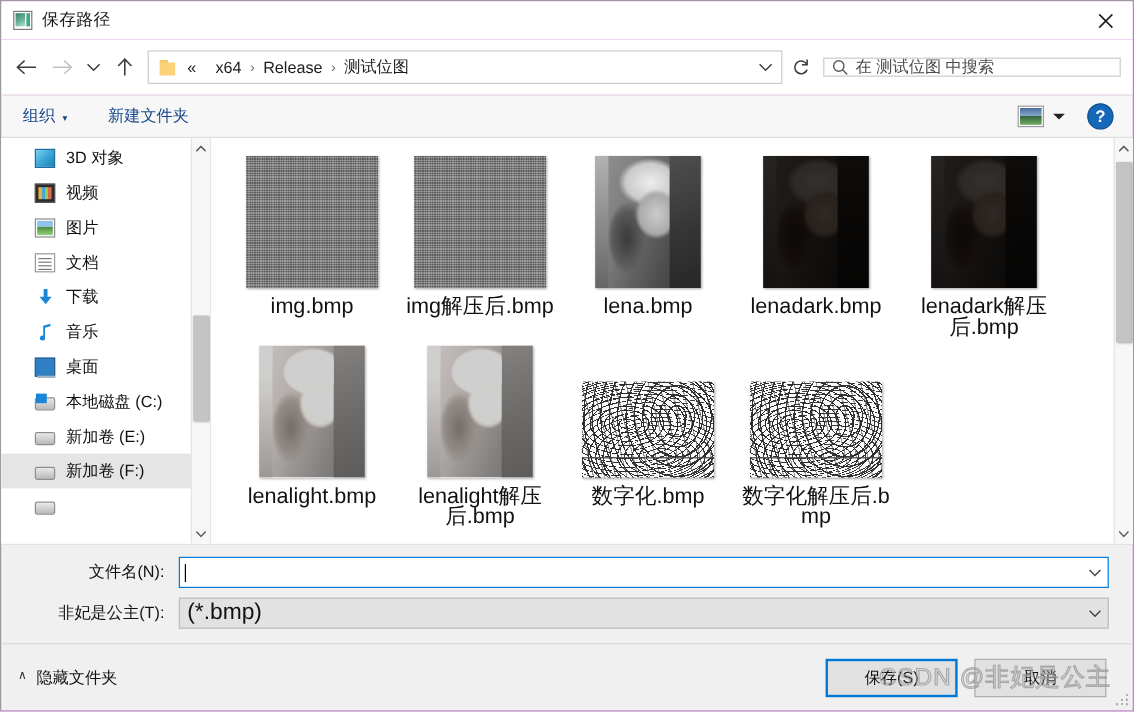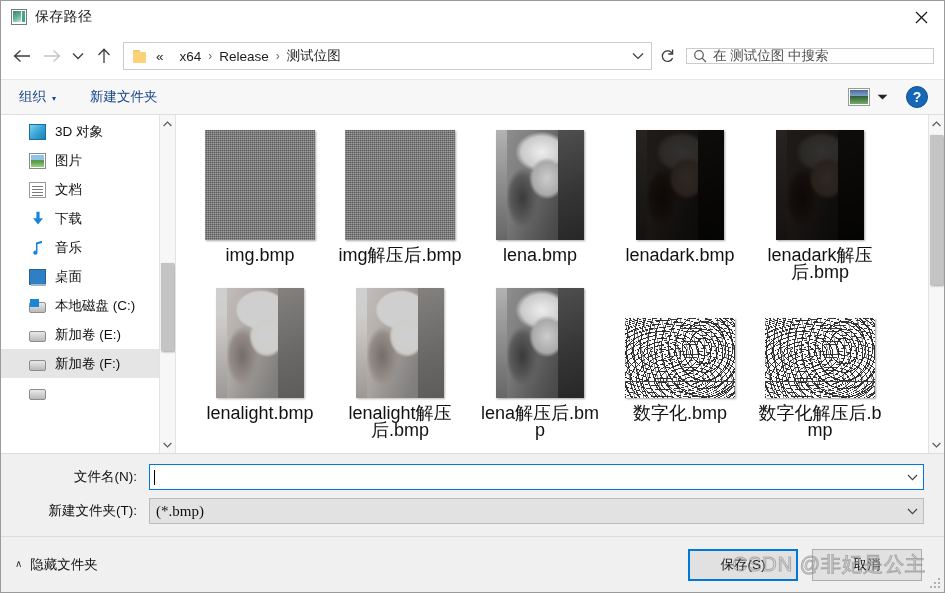--- a/index.html
+++ b/index.html
@@ -493,21 +493,21 @@
   .filetype-combo {
     flex: 1 1 auto;
     height: 26px;
     border: 1px solid #bcbcbc;
     background: #e2e2e2;
     display: flex;
     align-items: center;
     box-sizing: border-box;
     padding-left: 6px;
   }
-  .ft-value { font-size: 15px; color: #111; font-family: Liberation Serif, serif; }
+  .ft-value { font-size: 19px; color: #111; }
 
   
   .footer {
     flex: 0 0 auto;
     height: 56px;
     background: #f0f0f0;
     border-top: 1px solid #dcdcdc;
     display: flex;
     align-items: center;
     padding: 0 22px 0 14px;
@@ -668,20 +668,24 @@
   <div class="body-area">
 
     <div class="sidebar">
       <div class="side-list">
 
         <div class="side-item">
           <span class="side-ico ico-3d"></span>
           <span>3D 对象</span>
         </div>
         <div class="side-item">
+          <span class="side-ico ico-video"></span>
+          <span>视频</span>
+        </div>
+        <div class="side-item">
           <span class="side-ico ico-pic"></span>
           <span>图片</span>
         </div>
         <div class="side-item">
           <span class="side-ico ico-doc"></span>
           <span>文档</span>
         </div>
         <div class="side-item">
           <span class="side-ico ico-dl">
             <svg width="14" height="15" viewBox="0 0 14 15">
@@ -800,30 +804,20 @@
           <div class="thumb-wrap">
             <div class="thumb t-lena t-light">
               <span class="base"></span>
                 <span class="pillar"></span>
                 <span class="stripe"></span>
             </div>
           </div>
           <div class="file-label">lenalight解压后.bmp</div>
         </div>
 
-        <div class="file-item">
-          <div class="thumb-wrap">
-            <div class="thumb t-lena t-gray">
-              <span class="base"></span>
-                <span class="pillar"></span>
-                <span class="stripe"></span>
-            </div>
-          </div>
-          <div class="file-label">lena解压后.bmp</div>
-        </div>
 
         <div class="file-item">
           <div class="thumb-wrap">
             <div class="thumb t-map"></div>
           </div>
           <div class="file-label">数字化.bmp</div>
         </div>
 
         <div class="file-item">
           <div class="thumb-wrap">
@@ -857,21 +851,21 @@
         <span class="caret"></span>
         <span class="fn-value"></span>
         <span class="combo-arrow">
           <svg width="11" height="7" viewBox="0 0 11 7">
               <path d="M1 1 5.5 5.6 10 1" stroke="#444" stroke-width="1.2" fill="none"></path>
             </svg>
         </span>
       </div>
     </div>
     <div class="form-row">
-      <div class="form-label">新建文件夹(T):</div>
+      <div class="form-label">非妃是公主(T):</div>
       <div class="filetype-combo">
         <span class="ft-value">(*.bmp)</span>
         <span class="combo-arrow">
           <svg width="11" height="7" viewBox="0 0 11 7">
               <path d="M1 1 5.5 5.6 10 1" stroke="#444" stroke-width="1.2" fill="none"></path>
             </svg>
         </span>
       </div>
     </div>
   </div>

